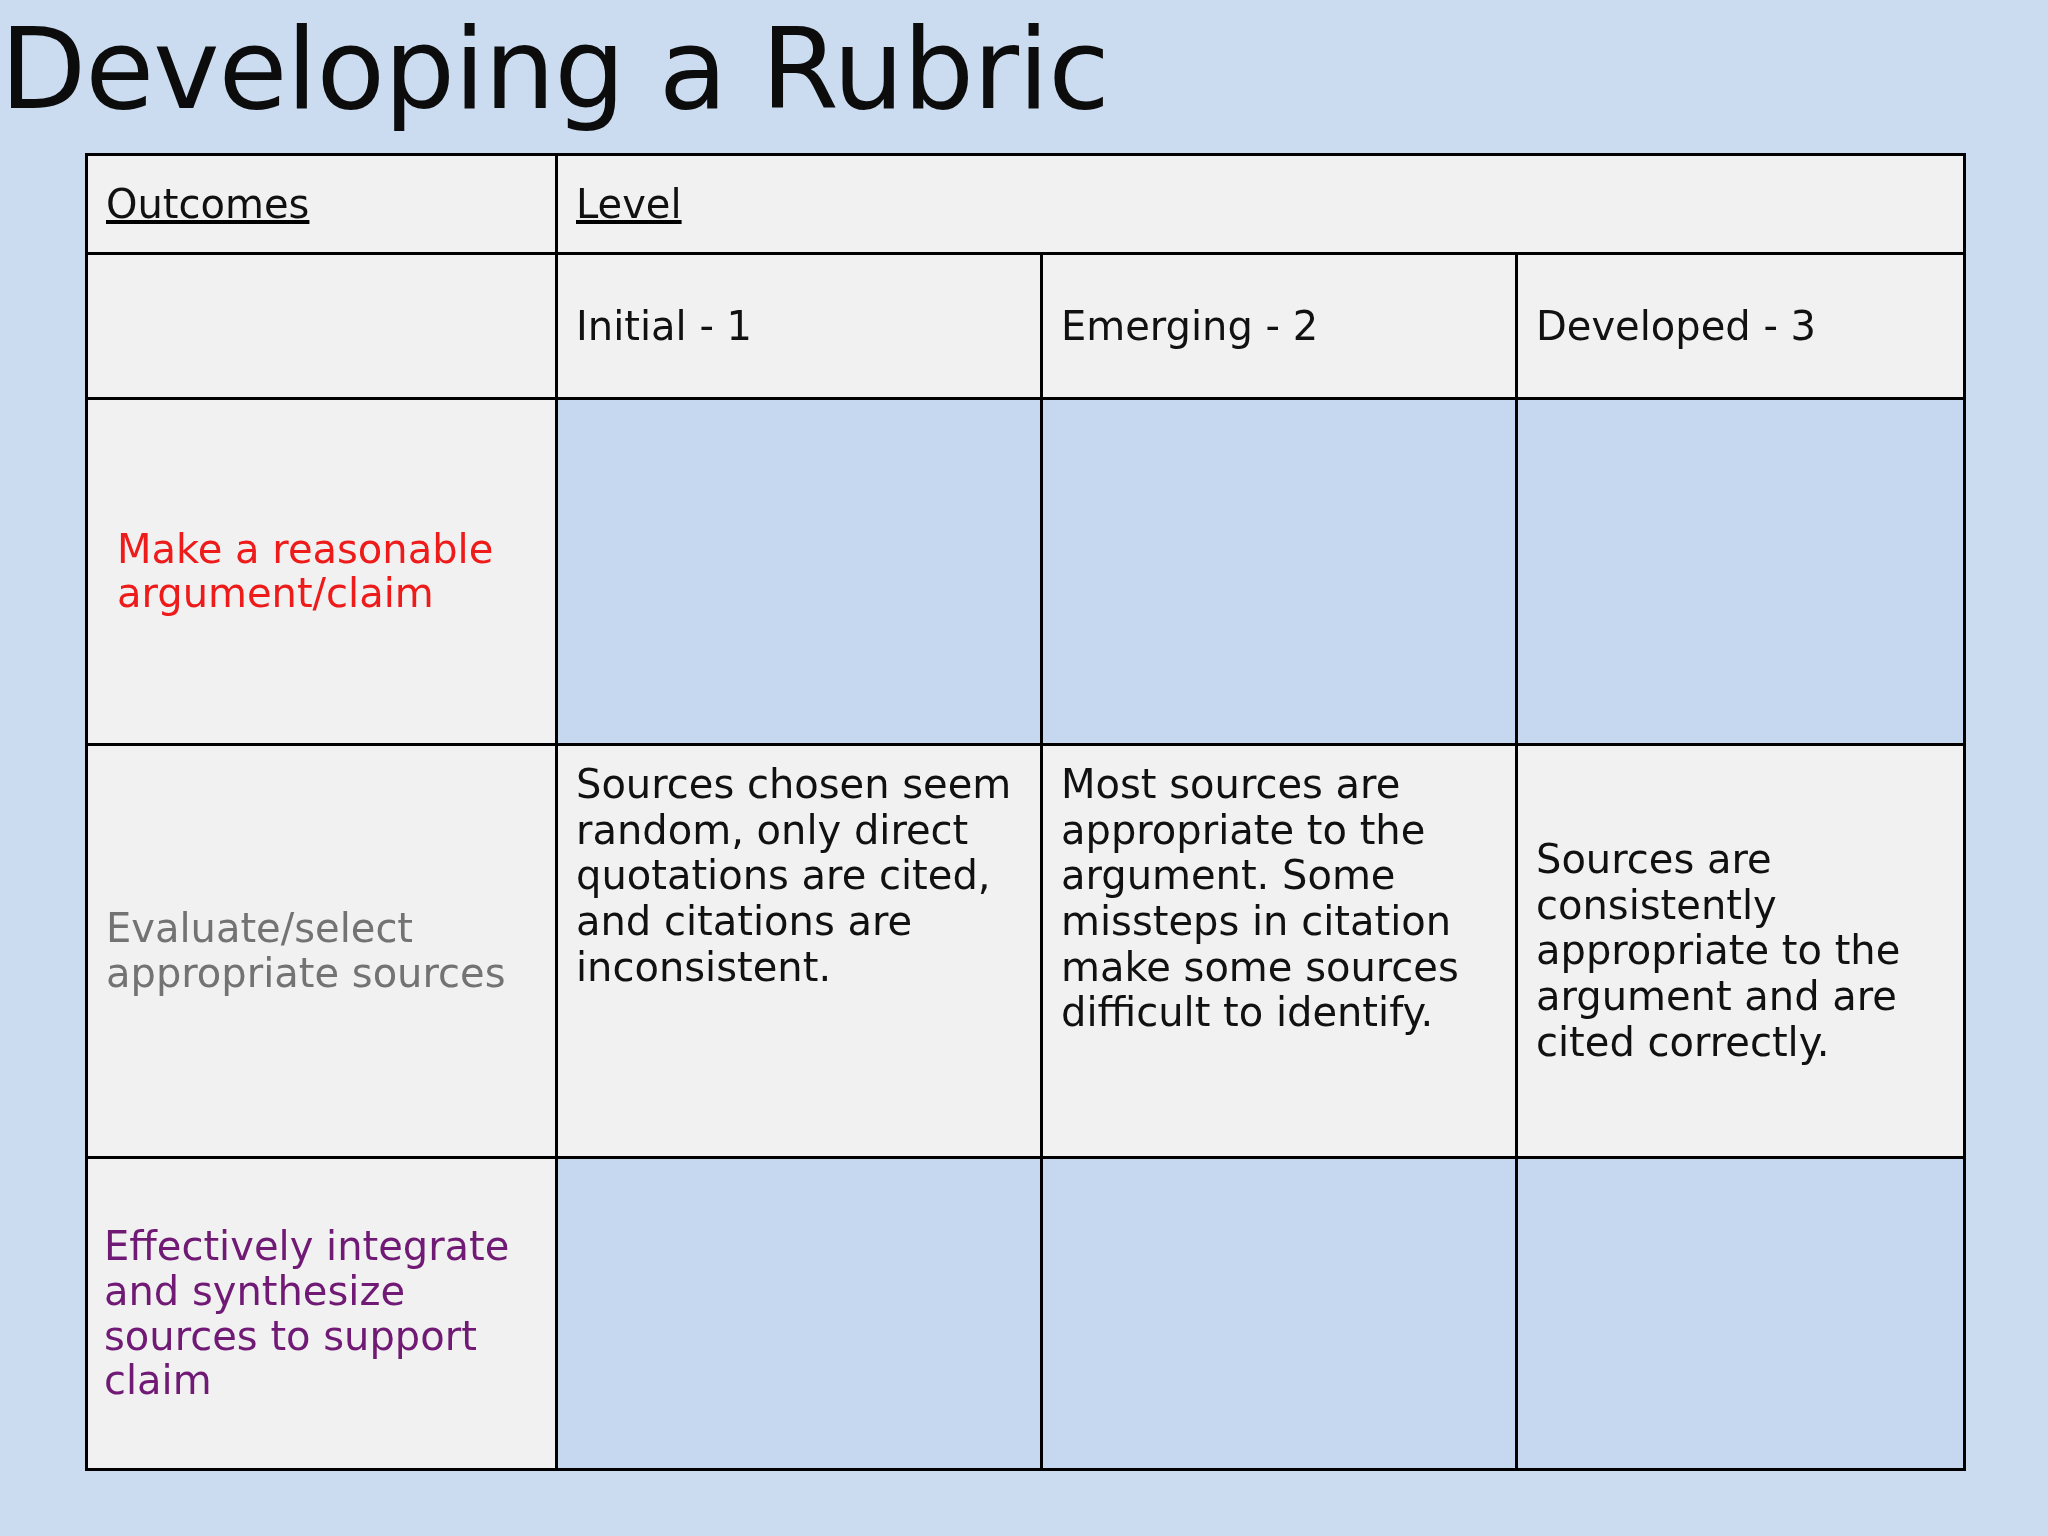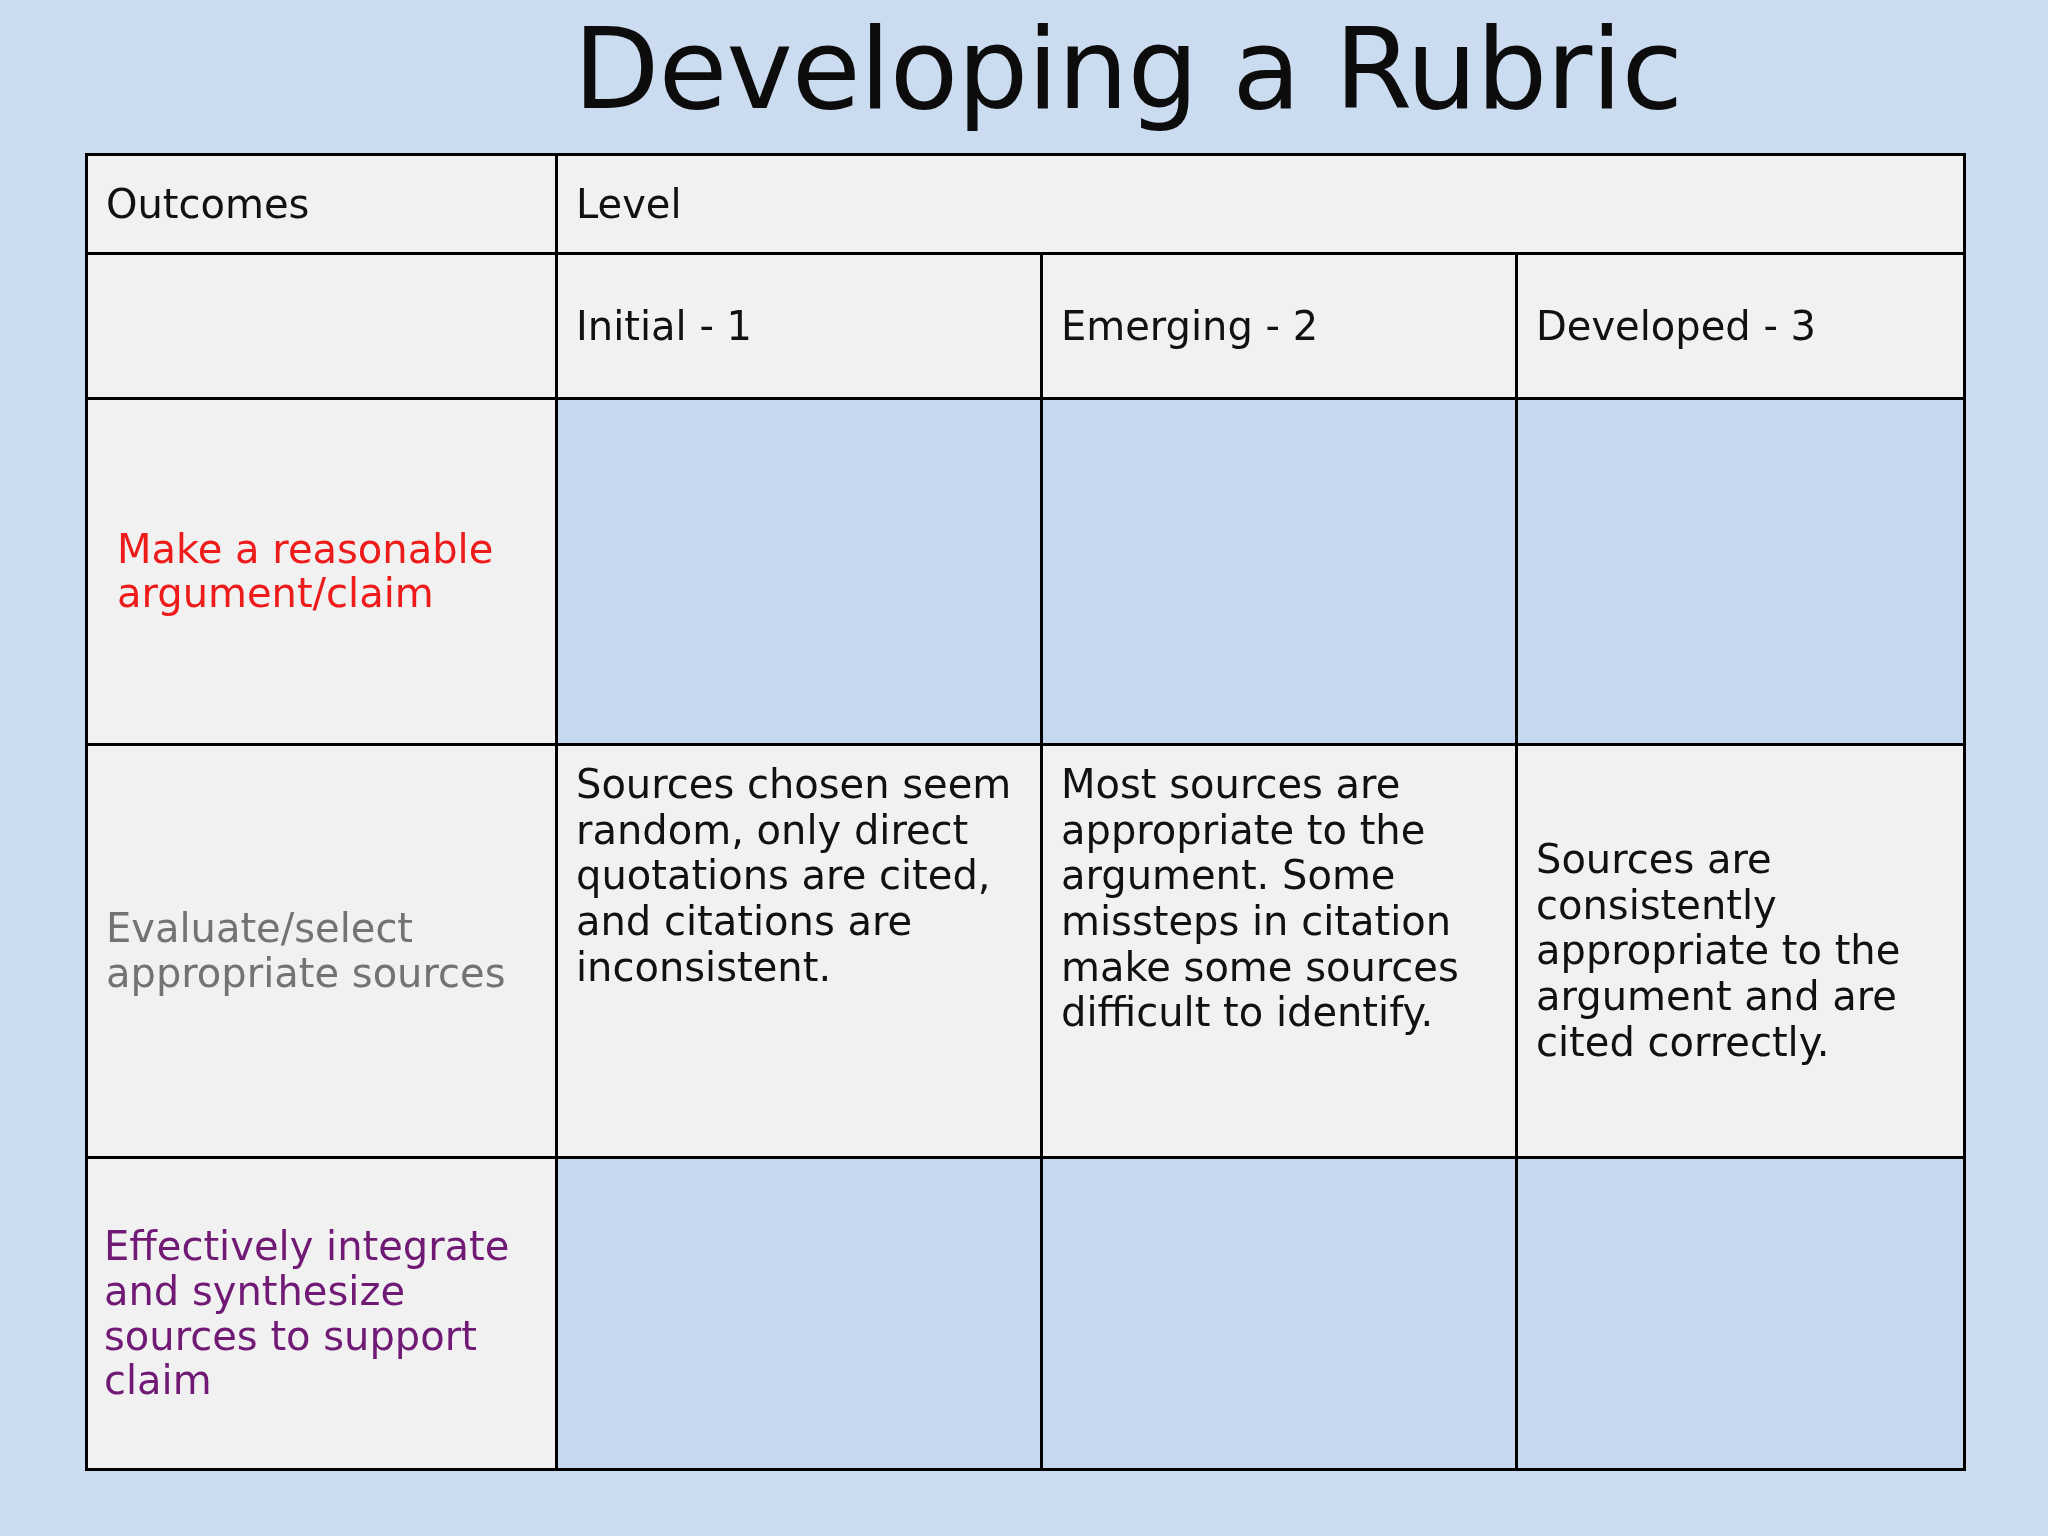--- a/index.html
+++ b/index.html
@@ -14,21 +14,21 @@
     overflow: hidden;
     position: relative;
   }
 
   
   .slide-title {
     position: absolute;
     left: 0;
     top: 4px;
     width: 1682px;
-    text-align: right;
+    text-align: left;
     font-family: "DejaVu Sans", sans-serif;
     font-size: 112px;
     font-weight: 400;
     line-height: 130px;
     color: #0c0c0c;
     letter-spacing: -1px;
   }
 
   
   .rubric-table {
@@ -56,21 +56,21 @@
     box-sizing: border-box;
   }
 
   
   col.c-outcomes { width: 470px; }
   col.c-lvl1     { width: 485px; }
   col.c-lvl2     { width: 475px; }
   col.c-lvl3     { width: 448px; }
 
   
-  tr.row-head   { height: 97px; }
+  tr.row-head   { height: 97px; text-decoration: underline; }
   tr.row-levels { height: 142px; }
   tr.row-out1   { height: 340px; }
   tr.row-out2   { height: 405px; }
   tr.row-out3   { height: 306px; }
 
   .hdr-cell {
     font-weight: bold;
     font-size: 42px;
     vertical-align: middle;
   }

